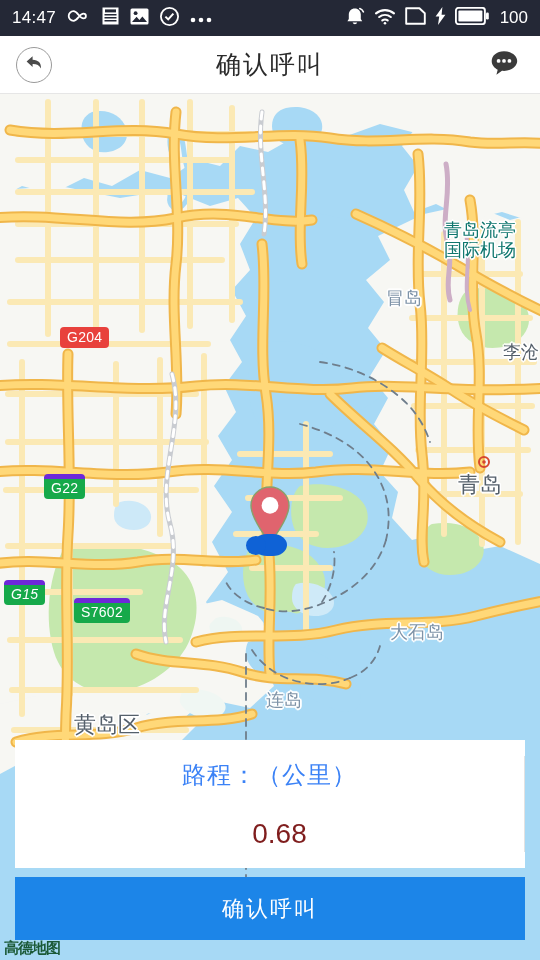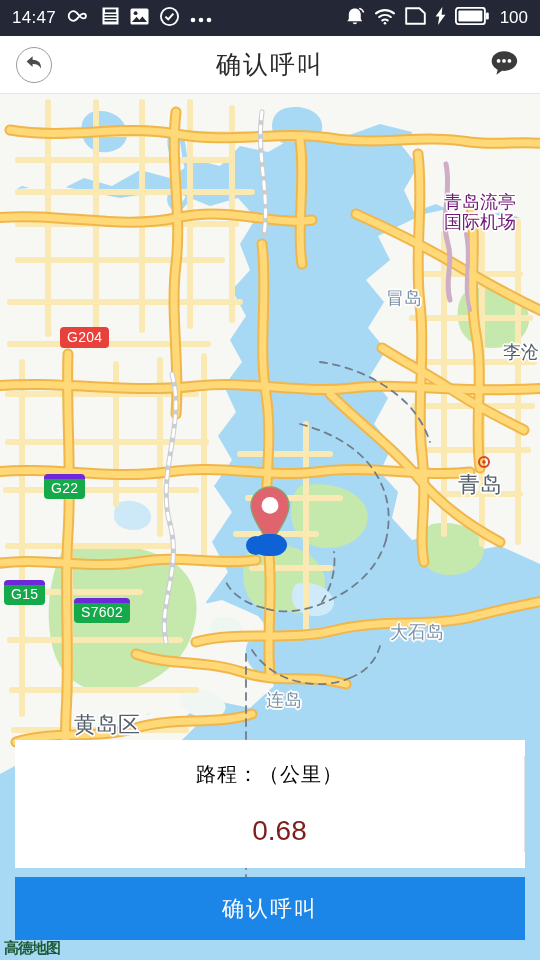--- a/index.html
+++ b/index.html
@@ -52,21 +52,21 @@
   .map-label{
     position:absolute; white-space:nowrap;
     color:#55606b; font-size:18px;
     text-shadow:
       -1.6px 0 #fff, 1.6px 0 #fff, 0 -1.6px #fff, 0 1.6px #fff,
       -1.2px -1.2px #fff, 1.2px -1.2px #fff, -1.2px 1.2px #fff, 1.2px 1.2px #fff;
     pointer-events:none;
   }
   .map-label.sea{ color:#7e93a8; }
   .map-label.big{ font-size:22px; }
-  .map-label.poi{ color:#701a75; line-height:1.12; text-align:center; }
+  .map-label.poi{ color:#0f766e; line-height:1.12; text-align:center;margin-top:28px; }
 
   
   .shield{
     position:absolute; font-size:14px; color:#fff;
     padding:2px 7px 3px; border-radius:4px; line-height:1.15;
     font-family:"Liberation Sans",sans-serif; letter-spacing:.3px;
   }
   .shield.red{ background:#e8413c; }
   .shield.green{ background:#16a94a; border-top:5px solid #6d28d9; padding-top:1px; }
 
@@ -91,21 +91,21 @@
 
   
   .info-card{
     position:absolute; left:15px; top:740px; width:510px; height:128px;
     background:#ffffff; display:flex;
   }
   .info-col{
     flex:1; display:flex; flex-direction:column;
     align-items:center; justify-content:center; gap:27px;
   }
-  .info-label{ font-size:20px; color:#000000; letter-spacing:1px; }
+  .info-label{ font-size:24px; color:#3b82f6; letter-spacing:1px; }
   .info-value{ font-size:28px; color:#7f1d1d;margin-left:20px; }
   .info-sep{ width:1px; background:#e2e2e2; margin:16px 0; }
 
   
   .cta{
     position:absolute; left:15px; top:877px; width:510px; height:63px;
     background:#1c85e8; color:#ffffff; border:none;
     font-size:22px; letter-spacing:2px; cursor:pointer;
     font-family:"Liberation Sans","DejaVu Sans",sans-serif;
     display:flex; align-items:center; justify-content:center;
@@ -332,21 +332,21 @@
     <div class="map-label sea" style="left:386px; top:192px;">冒岛</div>
     <div class="map-label" style="left:503px; top:246px;">李沧</div>
     <div class="map-label big" style="left:458px; top:376px;">青岛</div>
     <div class="map-label sea" style="left:390px; top:526px;">大石岛</div>
     <div class="map-label sea" style="left:266px; top:594px;">连岛</div>
     <div class="map-label big" style="left:74px;  top:616px;">黄岛区</div>
     <div class="map-label sea big" style="left:68px; top:702px;">灵山湾</div>
 
     <div class="shield red" style="left:60px; top:192px;margin-top:41px;">G204</div>
     <div class="shield green" style="left:44px; top:380px;">G22</div>
-    <div class="shield green" style="left:4px;  top:486px;">G15</div>
+    <div class="shield green" style="left:4px;  top:486px;font-style:italic;">G15</div>
     <div class="shield green" style="left:74px; top:504px;">S7602</div>
 
     <div class="marker" style="left:248px; top:392px;">
       <div class="bluedot"></div>
       <svg class="pin" viewBox="0 0 44 58">
         <path d="M22 1C11.5 1 3 9.3 3 19.6 3 33.2 22 57 22 57s19-23.8 19-37.4C41 9.3 32.5 1 22 1z" fill="#e0646e" stroke="#8aa06a" stroke-width="1.4"></path>
         <circle cx="22" cy="19.4" r="8.4" fill="#ffffff"></circle>
       </svg>
     </div>
 

